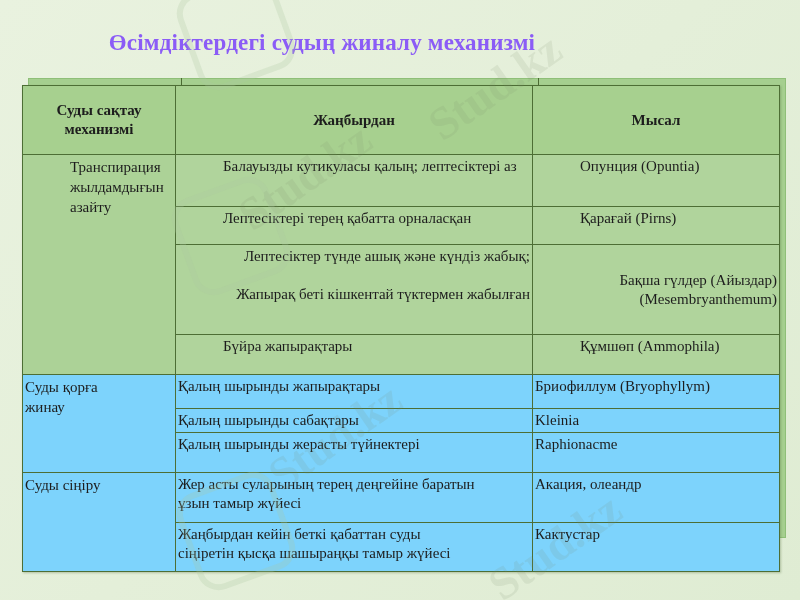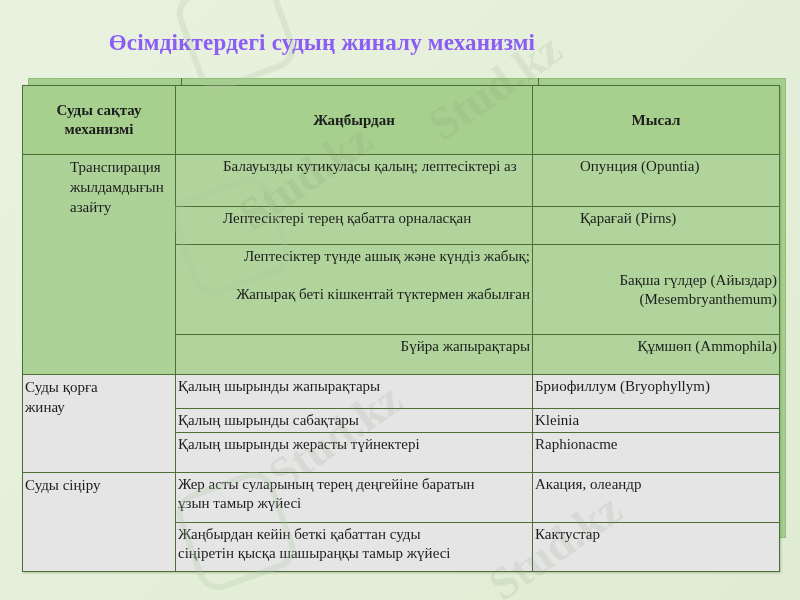--- a/index.html
+++ b/index.html
@@ -23,21 +23,21 @@
     border: 6px solid rgba(170,200,160,0.25); transform: rotate(-20deg);
     pointer-events: none; z-index: 5;
   }
   .back-layer {
     position: absolute; left: 28px; top: 78px; width: 756px; height: 458px;
     background: #a5cf8f; border: 1px solid #8fbf78;
   }
   .back-divider { position: absolute; top: 78px; width: 1px; height: 8px; background: #4b6b33; }
   table.main {
     position: absolute; left: 22px; top: 85px; width: 757px; height: 478px;
-    border-collapse: collapse; background: #e5e5e5;
+    border-collapse: collapse; background: #7dd3fc;
     box-shadow: 1px 1px 2px rgba(80,110,60,0.35);
     font-size: 15px; color: #1d1d1d; table-layout: fixed;
   }
   table.main td, table.main th {
     border: 1.5px solid #4d6e35; vertical-align: top; padding: 2px 2px;
     line-height: 19px;
   }
   table.main th {
     font-weight: bold; text-align: center; vertical-align: middle; font-size: 15px;
     background: #a7d08f; height: 64px;
@@ -98,21 +98,21 @@
     <td>
       <span class="cell-line">Лептесіктер түнде ашық және күндіз жабық;</span>
       <span class="spacer"></span>
       <span class="cell-line">Жапырақ беті  кішкентай түктермен жабылған</span>
     </td>
     <td style="vertical-align:middle;">
       <span class="cell-line">Бақша гүлдер (Айыздар)</span>
       <span class="cell-line">(Mesembryanthemum)</span>
     </td>
   </tr>
-  <tr class="r-light" style="height:40px;text-align:right;">
+  <tr class="r-light" style="height:40px;">
     <td>Бүйра жапырақтары</td>
     <td>Құмшөп  (Ammophila)</td>
   </tr>
 
   <tr style="height:34px;">
     <td class="mech" rowspan="3">
       <span>Суды қорға</span>
       <span>жинау</span>
     </td>
     <td>Қалың шырынды жапырақтары</td>

